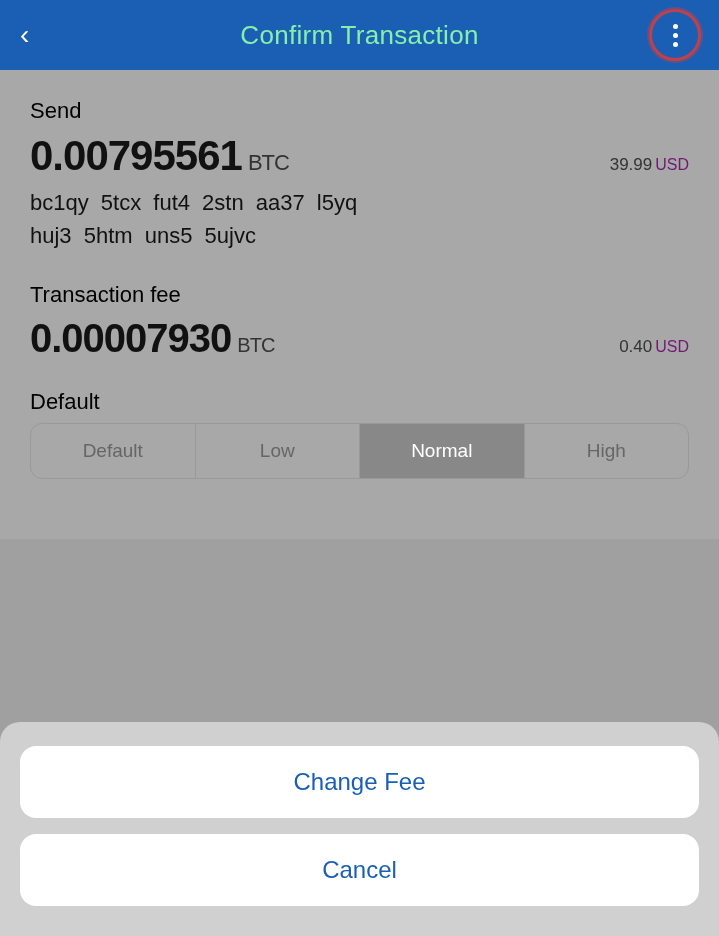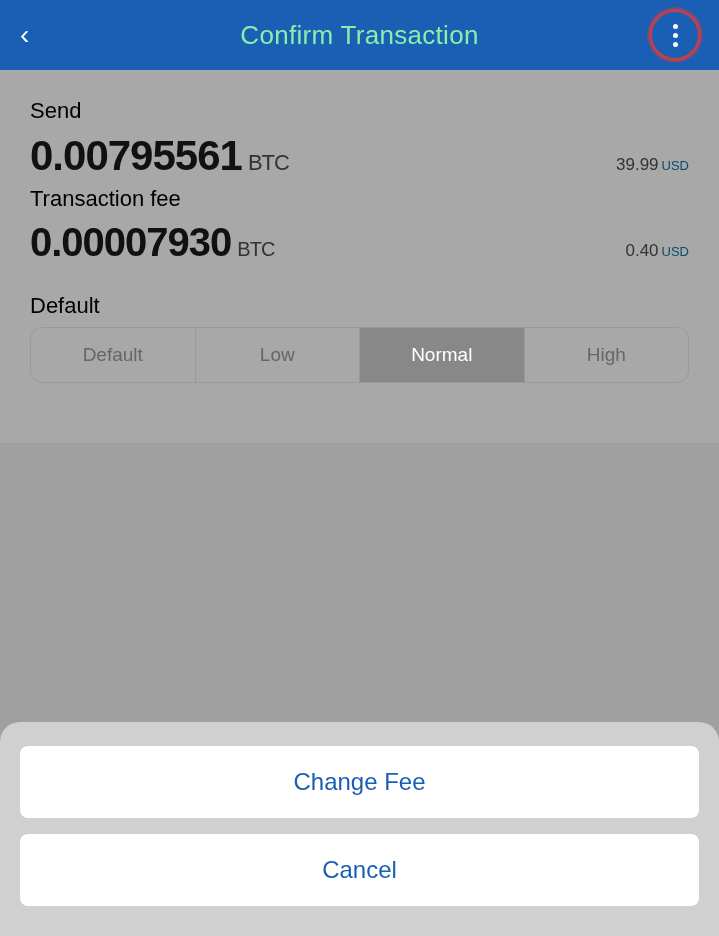--- a/index.html
+++ b/index.html
@@ -93,22 +93,22 @@
       font-weight: 500;
       color: #333;
       margin-left: 6px;
     }
     .amount-usd {
       font-size: 17px;
       color: #333;
       font-weight: 400;
     }
     .amount-usd .usd-label {
-      font-size: 13px;
-      color: #0c4a6e;
+      font-size: 16px;
+      color: #701a75;
       margin-left: 3px;
     }
 
     .address-text {
       font-size: 22px;
       color: #111;
       line-height: 1.5;
       margin-bottom: 30px;
       word-spacing: 6px;
     }
@@ -170,21 +170,21 @@
       border-radius: 20px 20px 0 0;
       padding: 24px 20px 30px 20px;
       display: flex;
       flex-direction: column;
       gap: 16px;
     }
     .action-btn {
       width: 100%;
       background: white;
       border: none;
-      border-radius: 8px;
+      border-radius: 16px;
       padding: 22px 0;
       font-size: 24px;
       color: #1a5fb4;
       font-weight: 500;
       cursor: pointer;
       text-align: center;
     }
   </style>
 </head>
 <body>
@@ -206,20 +206,21 @@
   <div>
     <div class="section-label">Send</div>
     <div class="amount-row">
       <div class="amount-main">
         <span>0.00795561</span><span class="currency">BTC</span>
       </div>
       <div class="amount-usd">
         <span>39.99</span><span class="usd-label">USD</span>
       </div>
     </div>
+    <div class="address-text">bc1qy 5tcx fut4 2stn aa37 l5yq<br>huj3 5htm uns5 5ujvc</div>
   </div>
 
   <div>
     <div class="section-label">Transaction fee</div>
     <div class="fee-amount-row">
       <div class="fee-amount-main">
         <span>0.00007930</span><span class="currency">BTC</span>
       </div>
       <div class="amount-usd">
         <span>0.40</span><span class="usd-label">USD</span>

